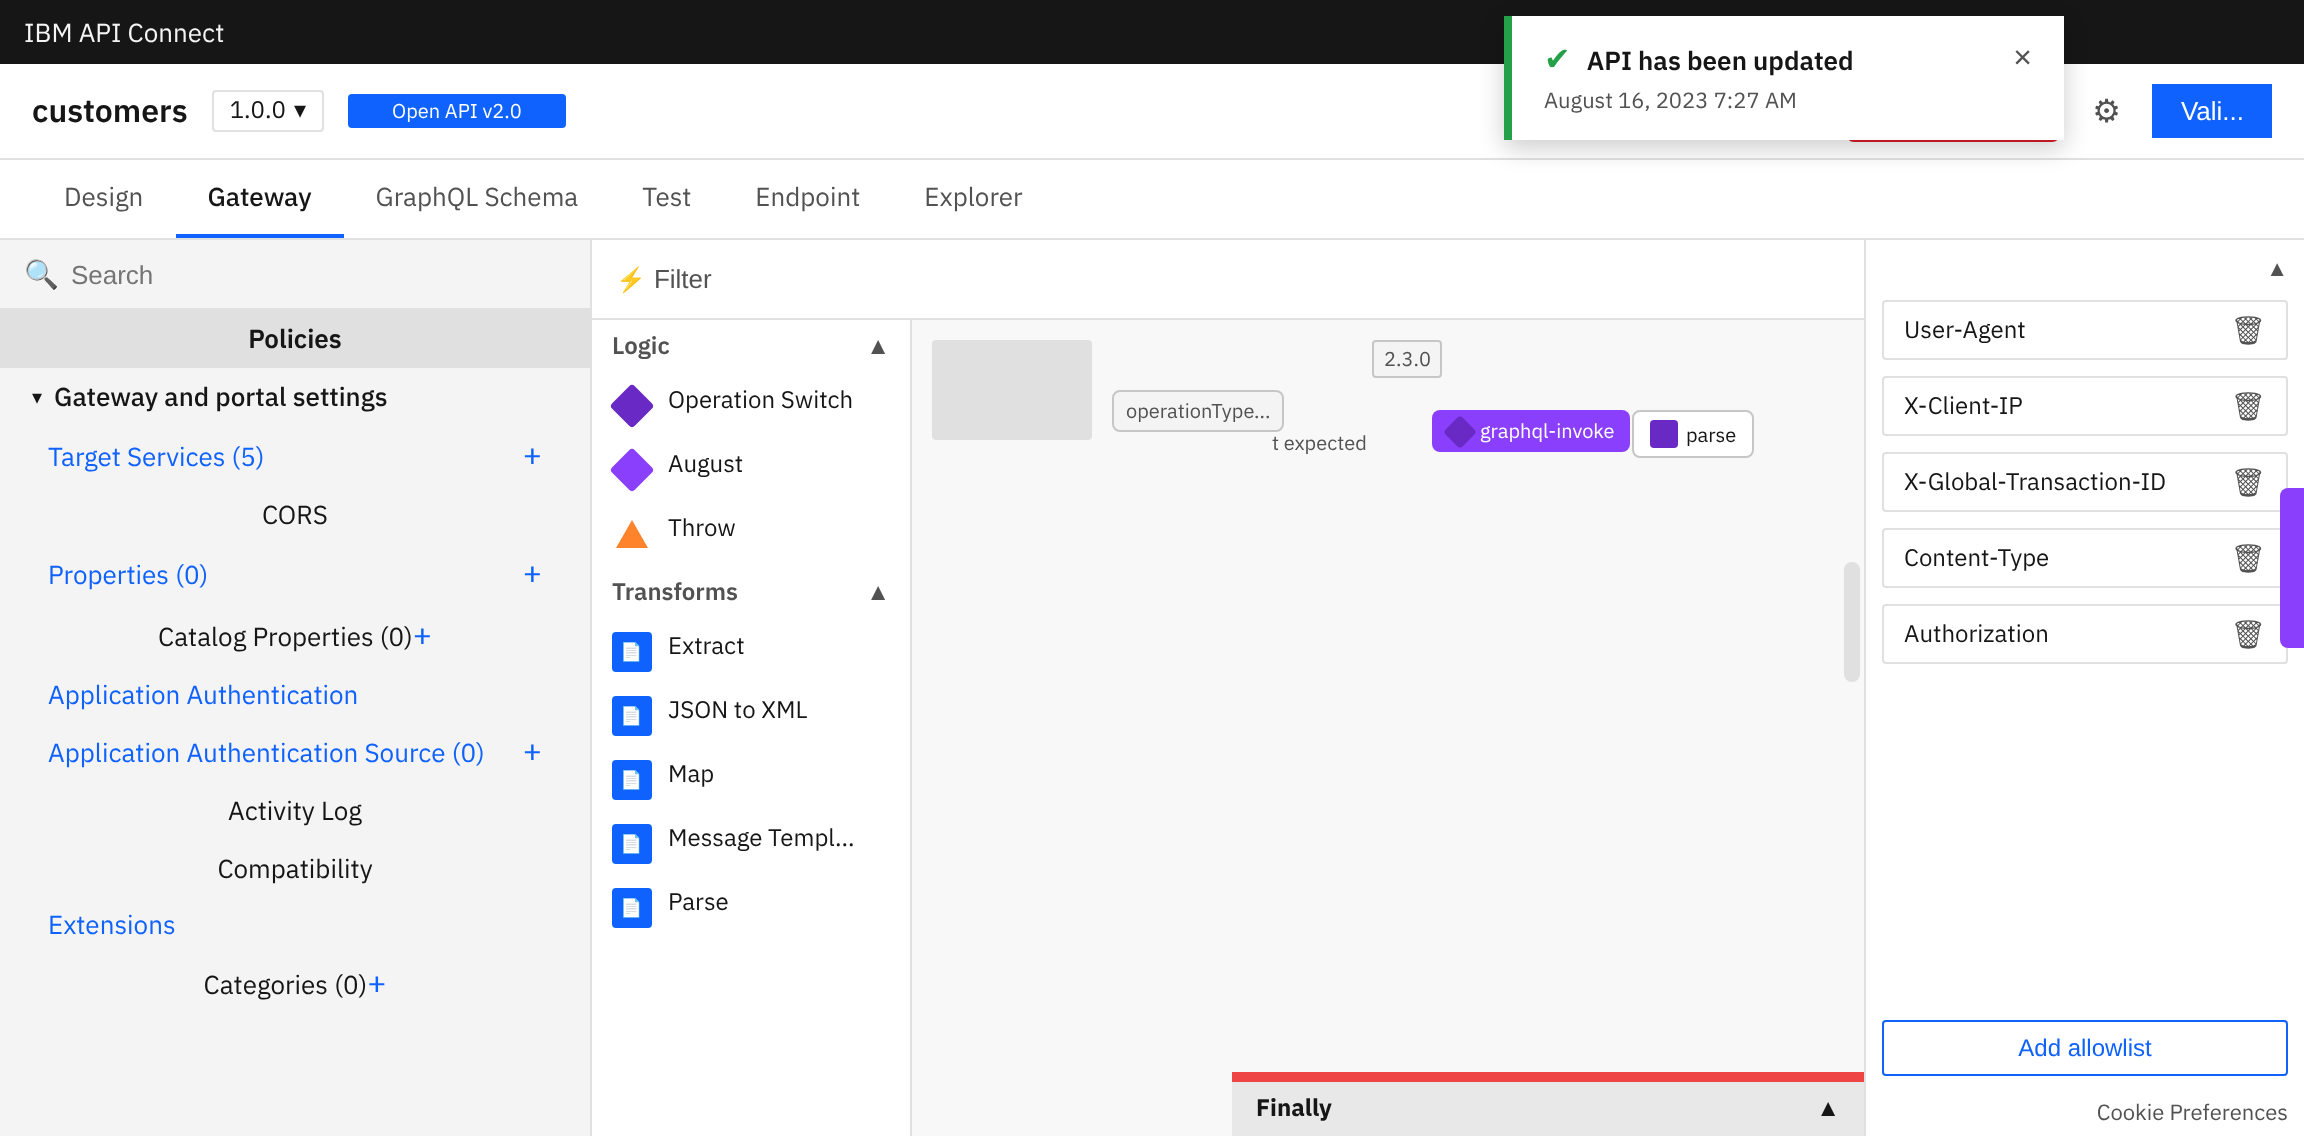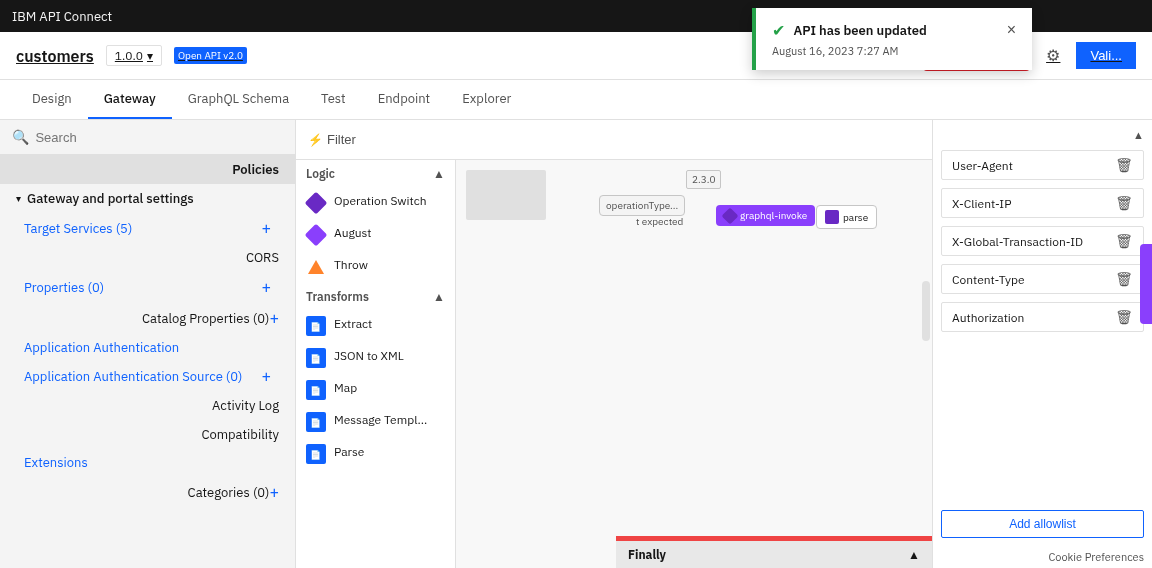--- a/index.html
+++ b/index.html
@@ -2,24 +2,24 @@
 <html><head>
   <meta charset="utf-8">
   <style>
     * { box-sizing: border-box; margin: 0; padding: 0; }
     body { font-family: 'IBM Plex Sans', Arial, sans-serif; font-size: 13px; background: #f4f4f4; color: #161616; overflow: hidden; width: 1152px; height: 568px; }
 
     
     .top-bar { background: #161616; height: 32px; display: flex; align-items: center; padding: 0 12px; color: #f4f4f4; font-size: 13px; }
 
     
-    .header { background: #fff; height: 48px; display: flex; align-items: center; padding: 0 16px; border-bottom: 1px solid #e0e0e0; gap: 12px; text-decoration: underline; }
+    .header { background: #fff; height: 48px; display: flex; align-items: center; padding: 0 16px; border-bottom: 1px solid #e0e0e0; gap: 12px; }
     .api-name { font-size: 16px; font-weight: 600; color: #161616; }
     .version-select { border: 1px solid #e0e0e0; padding: 2px 8px; font-size: 12px; border-radius: 2px; background: #fff; cursor: pointer; display: flex; align-items: center; gap: 4px; }
-    .badge-openapi { background: #0f62fe; color: #fff; font-size: 10px; padding: 2px 4px; border-radius: 2px; }
+    .badge-openapi { background: #0f62fe; color: #fff; font-size: 10px; padding: 2px 22px; border-radius: 2px; }
     .header-spacer { flex: 1; }
     .offline-toggle-wrap { display: flex; align-items: center; gap: 8px; border: 2px solid #da1e28; border-radius: 4px; padding: 4px 10px; position: relative; }
     .toggle-switch { width: 36px; height: 18px; background: #8d8d8d; border-radius: 9px; position: relative; cursor: pointer; }
     .toggle-switch .knob { width: 14px; height: 14px; background: #fff; border-radius: 50%; position: absolute; top: 2px; left: 2px; }
     .offline-label { font-size: 13px; color: #161616; }
     .gear-btn { background: none; border: none; cursor: pointer; padding: 4px; color: #525252; font-size: 16px; }
     .validate-btn { background: #0f62fe; color: #fff; border: none; padding: 6px 14px; font-size: 13px; cursor: pointer; }
 
     
     .toast { position: absolute; top: 8px; right: 120px; background: #fff; border-left: 4px solid #24a148; padding: 12px 16px; box-shadow: 0 4px 12px rgba(0,0,0,0.2); width: 280px; z-index: 100; }
@@ -35,21 +35,21 @@
     .tab.active { color: #161616; border-bottom: 2px solid #0f62fe; font-weight: 500; }
 
     
     .main-layout { display: flex; height: calc(568px - 32px - 48px - 40px); }
 
     
     .sidebar { width: 296px; background: #f4f4f4; border-right: 1px solid #e0e0e0; overflow-y: auto; flex-shrink: 0; }
     .sidebar-search { padding: 8px 12px; border-bottom: 1px solid #e0e0e0; display: flex; align-items: center; gap: 6px; }
     .sidebar-search input { border: none; background: transparent; font-size: 13px; outline: none; flex: 1; }
     .sidebar-search-icon { color: #525252; font-size: 14px; }
-    .sidebar-item { padding: 6px 16px; font-size: 13px; cursor: pointer; display: flex; align-items: center; justify-content: flex-end; }
+    .sidebar-item { padding: 6px 16px; font-size: 13px; cursor: pointer; display: flex; align-items: center; justify-content: center; }
     .sidebar-item.active { background: #e0e0e0; font-weight: 600; }
     .sidebar-group { padding: 6px 16px; font-size: 13px; color: #161616; cursor: pointer; display: flex; align-items: center; gap: 6px; font-weight: 500; }
     .sidebar-group .chevron { font-size: 10px; }
     .sidebar-link { padding: 5px 24px; font-size: 13px; color: #0f62fe; cursor: pointer; display: flex; align-items: center; justify-content: space-between; }
     .plus-icon { color: #0f62fe; font-size: 16px; cursor: pointer; }
 
     
     .center-panel { flex: 1; background: #f0f0f0; display: flex; flex-direction: column; overflow: hidden; position: relative; }
     .center-toolbar { background: #fff; border-bottom: 1px solid #e0e0e0; padding: 6px 12px; display: flex; align-items: center; gap: 8px; height: 40px; }
     .filter-btn { display: flex; align-items: center; gap: 4px; font-size: 13px; color: #525252; cursor: pointer; background: none; border: none; }
@@ -285,21 +285,21 @@
           </div>
         </div>
         <button class="zoom-btn">+</button>
       </div>
 
       <div class="canvas-content">
         <div style="position:relative; width:100%; height:calc(100% - 30px); overflow:hidden; background:#f8f8f8;">
 
           <div style="position:absolute; top:10px; left:10px; width:80px; height:50px; background:#e0e0e0; border-radius:2px;"></div>
 
-          <div style="position:absolute; top:35px; left:100px; background:#f4f4f4; border:1px solid #c6c6c6; border-radius:4px; font-size:10px; padding:3px 6px; color:#525252;margin-left:43px;">
+          <div style="position:absolute; top:35px; left:100px; background:#f4f4f4; border:1px solid #c6c6c6; border-radius:4px; font-size:10px; padding:3px 6px; color:#525252;">
             <span>operationType...</span>
           </div>
 
           <div style="position:absolute; top:10px; left:230px; background:#f4f4f4; border:1px solid #c6c6c6; border-radius:2px; font-size:10px; padding:2px 5px; color:#525252;">
             <span>2.3.0</span>
           </div>
 
           <div style="position:absolute; top:55px; left:180px; font-size:10px; color:#525252;">
             <span>t expected</span>
           </div>

